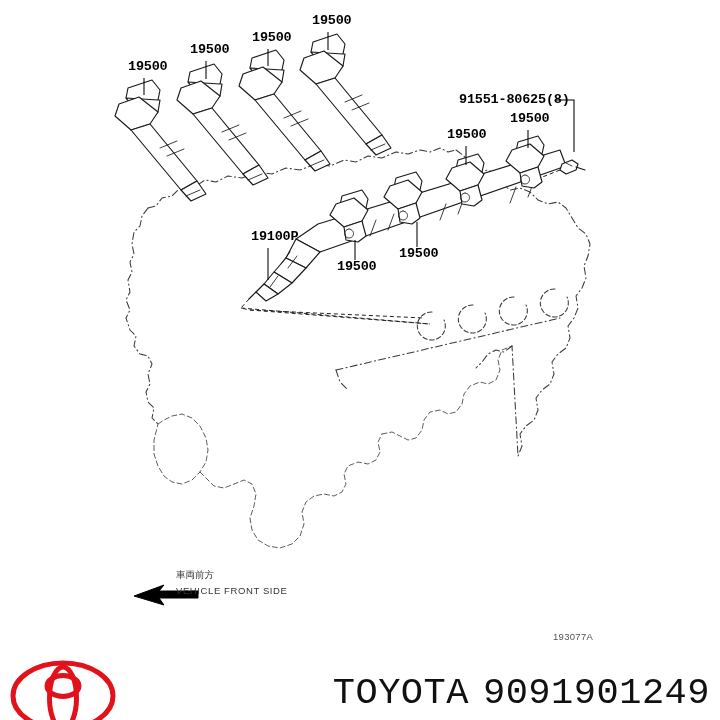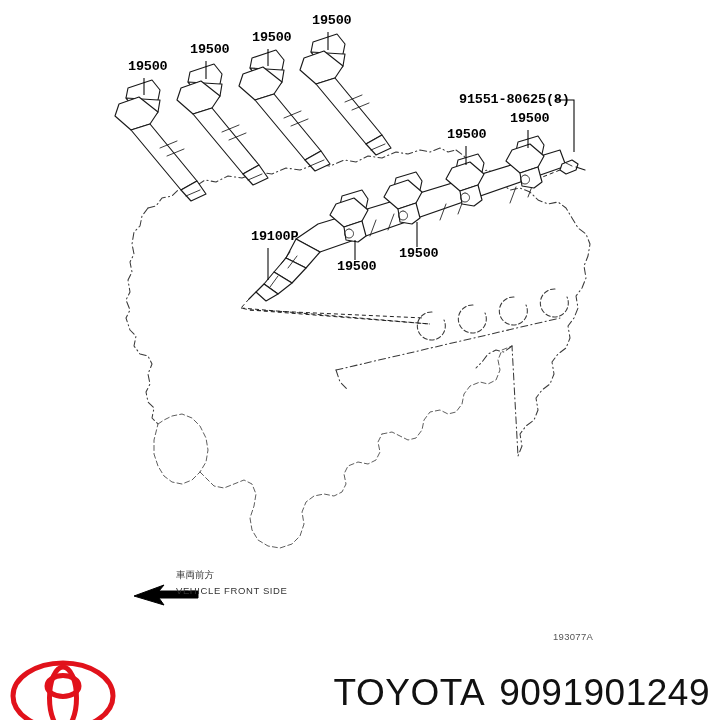--- a/index.html
+++ b/index.html
@@ -51,21 +51,21 @@
   
   #footer-bar{
     position:absolute;left:0;bottom:0;width:720px;height:62px;
     background:#ffffff;
   }
   #toyota-logo{
     position:absolute;left:8px;bottom:-14px;width:110px;height:76px;
   }
   #footer-text{
     position:absolute;right:10px;bottom:6px;
-    font-family:Liberation Sans, sans-serif;
+    font-family:Liberation Mono, monospace;
     font-size:37px;
     color:#111;
     letter-spacing:0.5px;
     white-space:nowrap;
   }
   #footer-text .brand{margin-right:14px;}
 </style>
 </head>
 <body>
 

